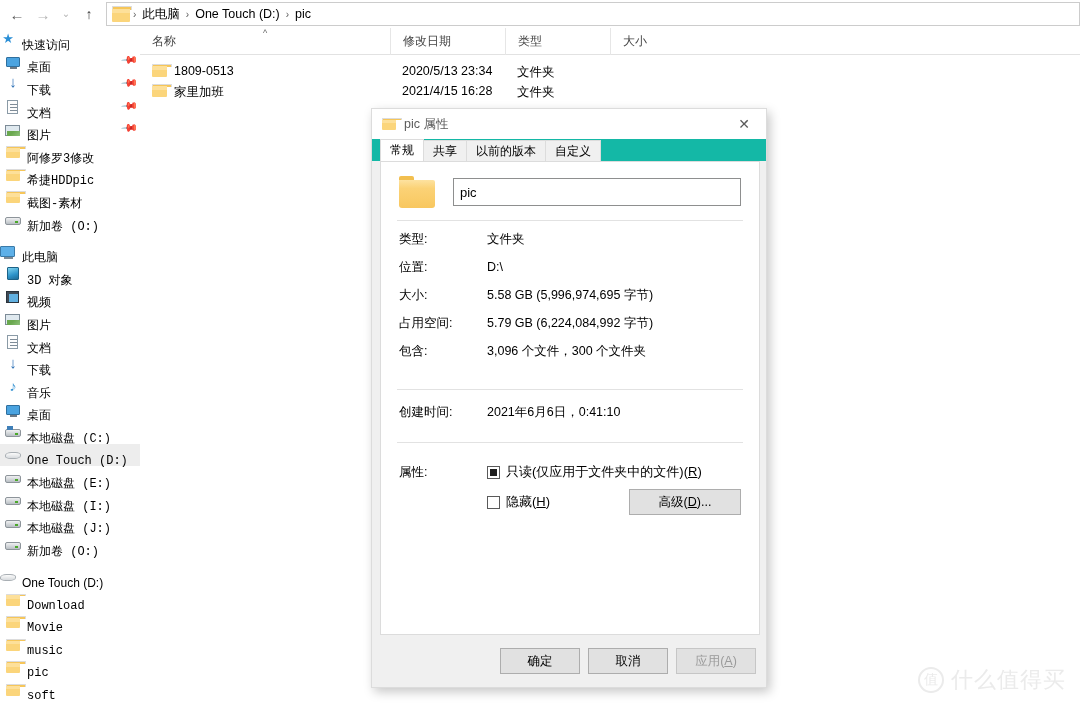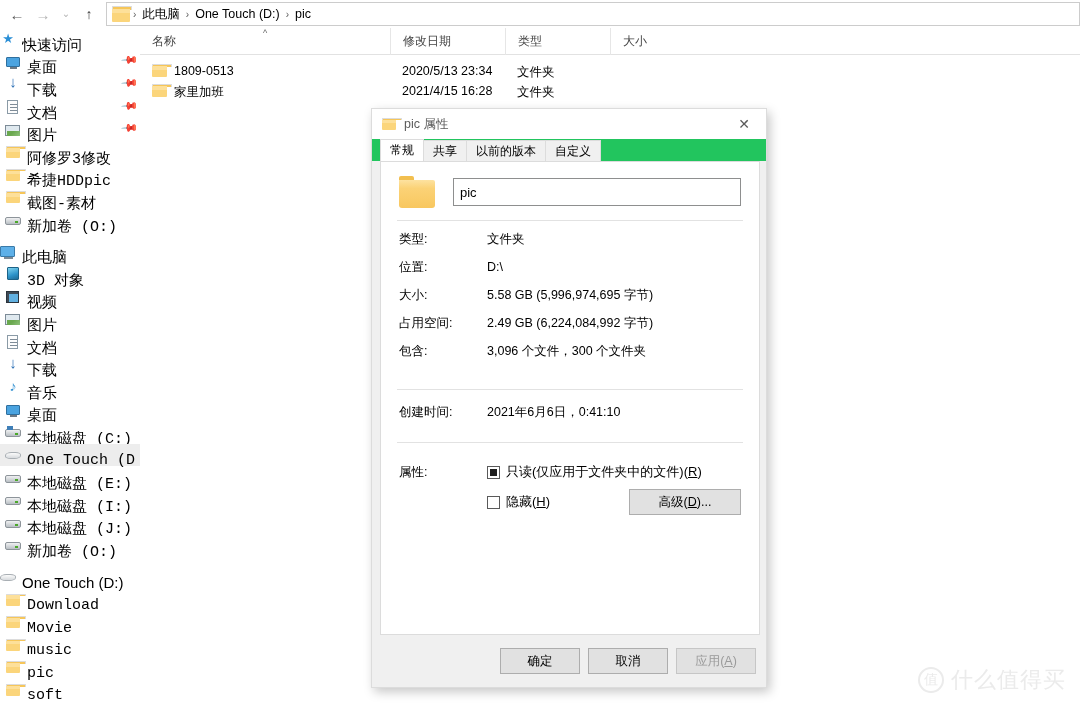--- a/index.html
+++ b/index.html
@@ -119,21 +119,21 @@
     position: relative;
   }
   .navitem.selected { background: #ededed; }
   .navitem .ico {
     width: 16px; height: 16px;
     margin-right: 6px;
     flex: 0 0 16px;
     position: relative;
   }
   .navitem .lbl {
-    font-size: 15px;
+    font-size: 12px;
     color: #000;
     overflow: hidden;
     text-overflow: clip;
     margin-top: 12px;
   }
   .navitem .pin {
     margin-left: auto;
     color: #9aa4ad;
     font-size: 11px;
     transform: rotate(42deg);
@@ -327,21 +327,21 @@
     color: #5a5a5a;
     font-size: 14px;
     line-height: 1;
   }
 
   #tabstrip {
     height: 22px;
     padding-left: 8px;
     display: flex;
     align-items: flex-end;
-    background: #22c55e;
+    background: #14b8a6;
   }
   .tab {
     height: 21px;
     padding: 0 9px;
     display: flex;
     align-items: center;
     font-size: 12px;
     color: #000;
     border: 1px solid #dcdcdc;
     border-bottom: none;
@@ -843,21 +843,21 @@
         <div class="prop">
           <span class="k">位置:</span>
           <span class="v">D:\</span>
         </div>
         <div class="prop">
           <span class="k">大小:</span>
           <span class="v">5.58 GB (5,996,974,695 字节)</span>
         </div>
         <div class="prop">
           <span class="k">占用空间:</span>
-          <span class="v">2.49 GB (6,224,084,992 字节)</span>
+          <span class="v">5.79 GB (6,224,084,992 字节)</span>
         </div>
         <div class="prop">
           <span class="k">包含:</span>
           <span class="v">3,096 个文件，300 个文件夹</span>
         </div>
       </div>
 
       <div class="hr" style="margin-top:14px"></div>
 
       <div class="prop-rows" style="padding-top:14px;padding-bottom:0">

